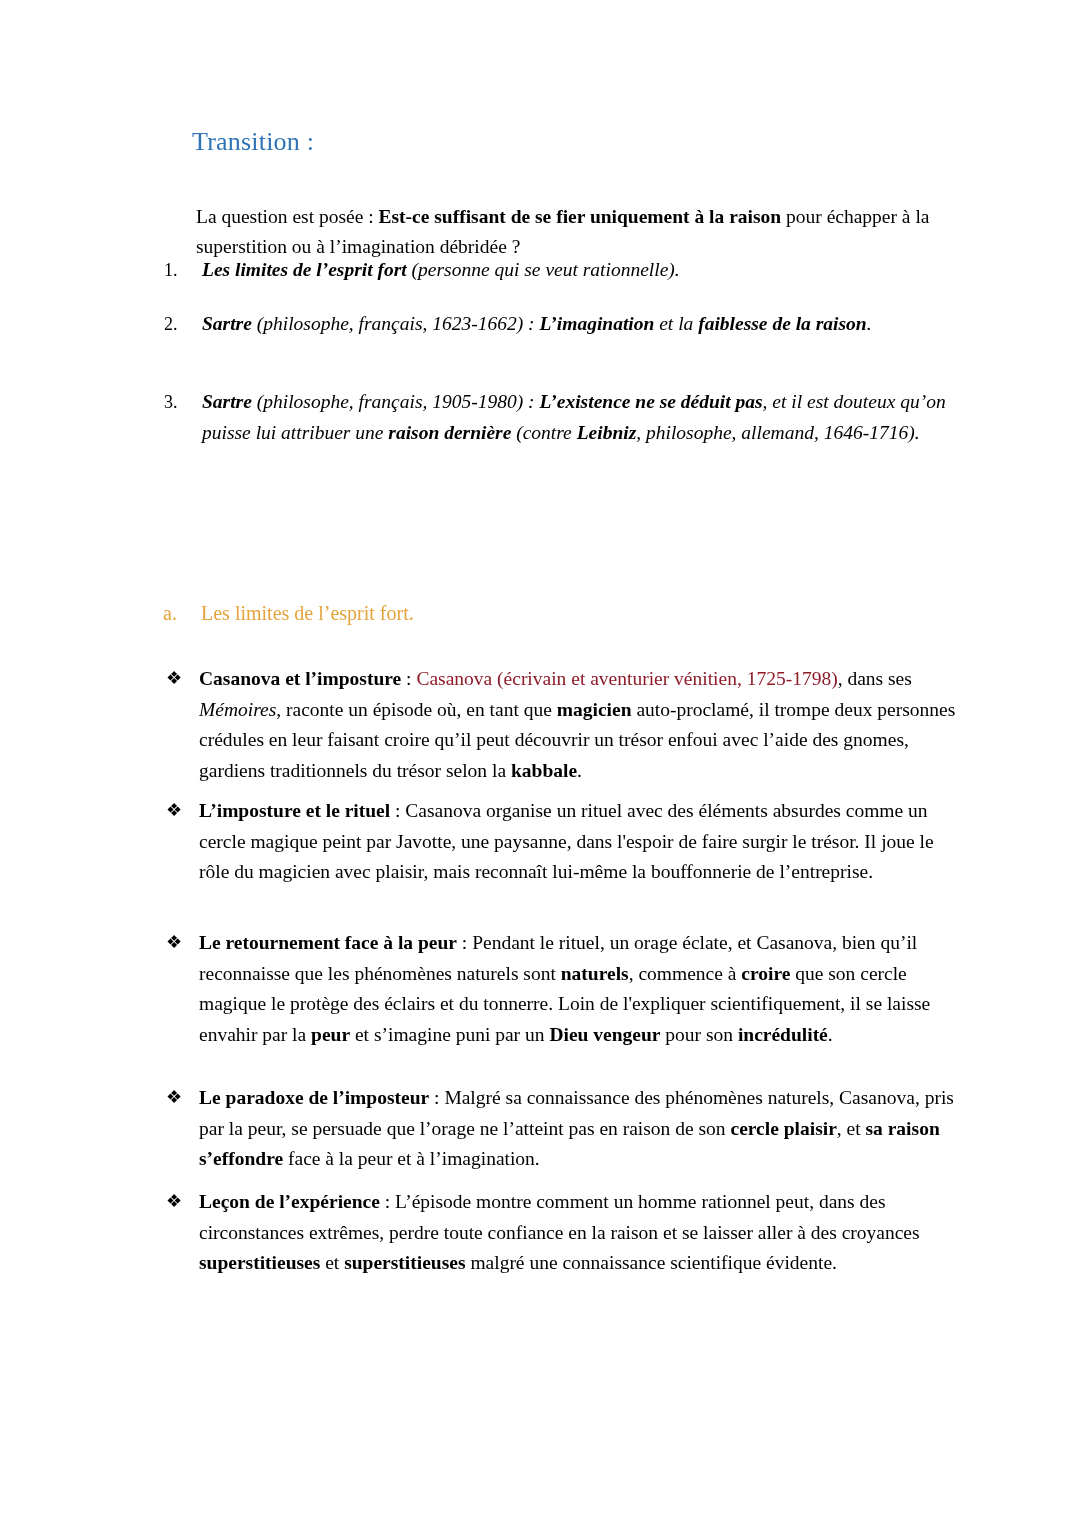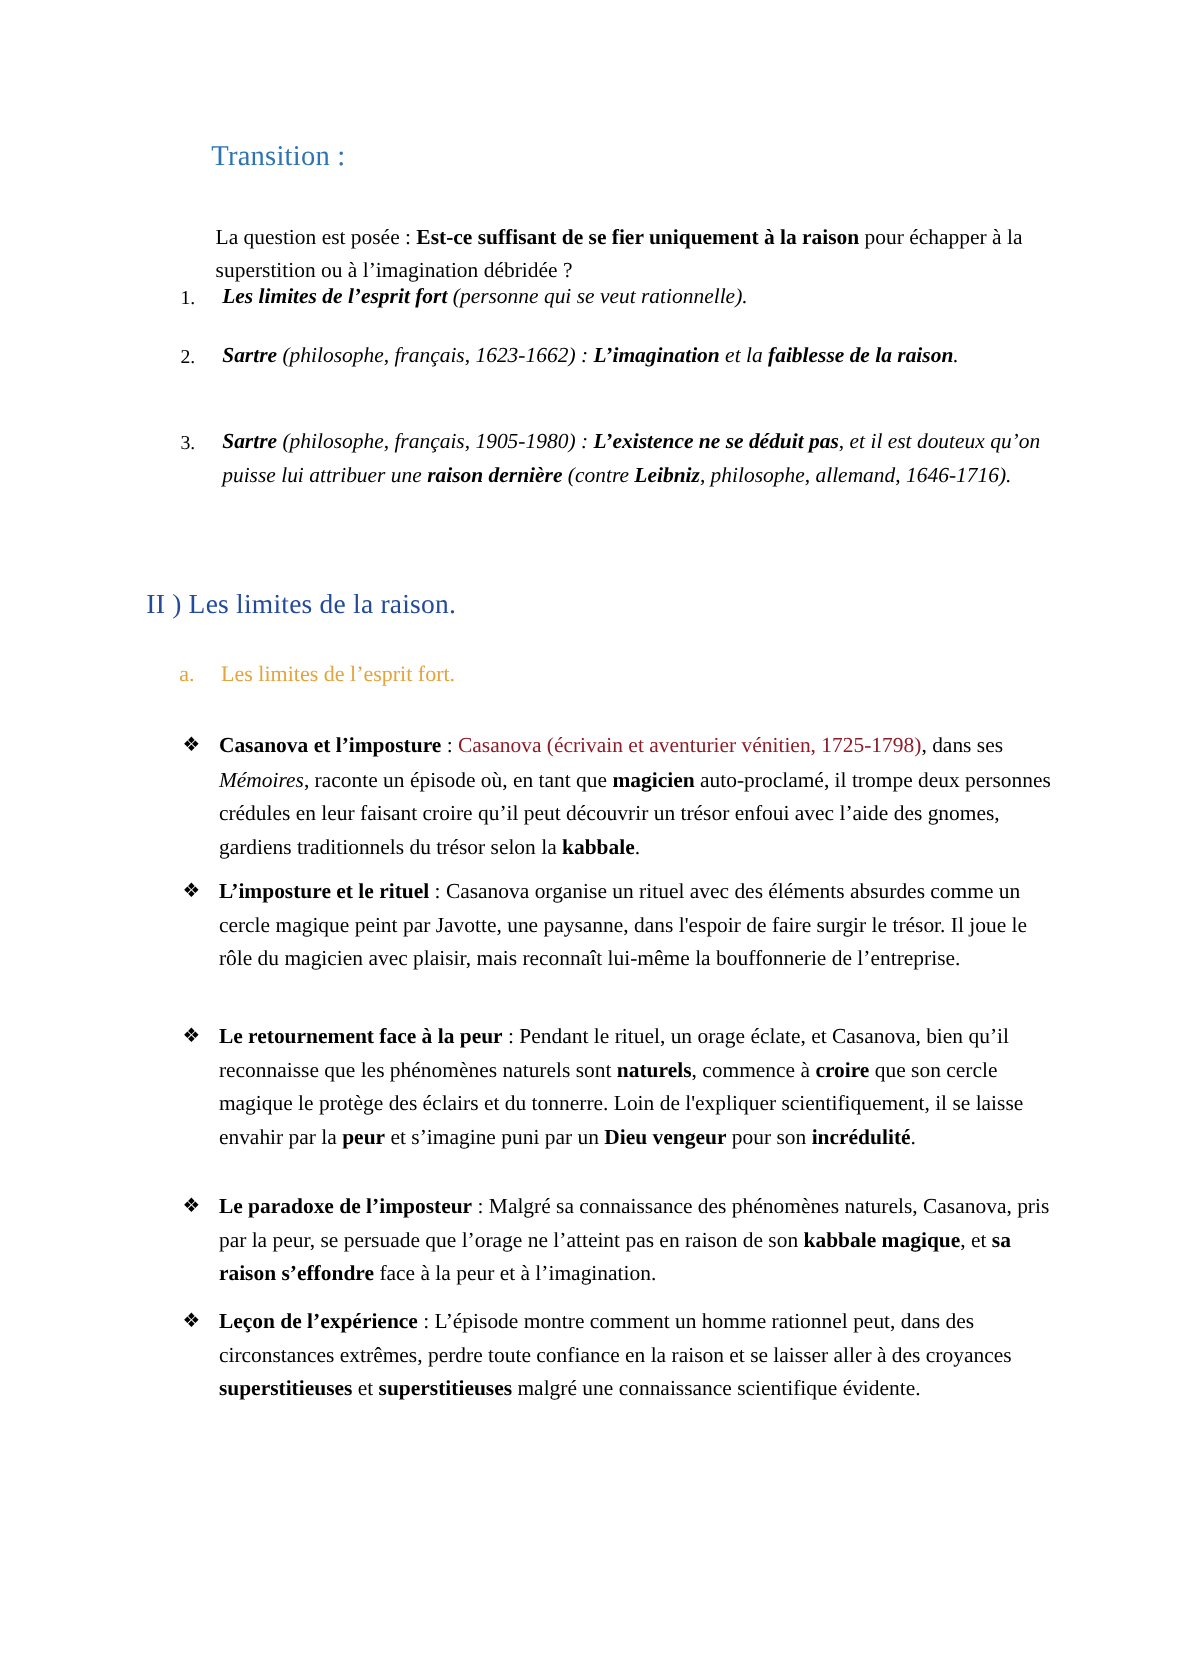--- a/index.html
+++ b/index.html
@@ -159,21 +159,20 @@
   <div class="ol-item ol2">
     <span class="num">2.</span>
     <span class="txt"><b>Sartre</b><span> (philosophe, français, 1623-1662) : </span><b>L’imagination</b><span> et la </span><b>faiblesse de la raison</b><span>.</span></span>
   </div>
 
   <div class="ol-item ol3">
     <span class="num">3.</span>
     <span class="txt"><b>Sartre</b><span> (philosophe, français, 1905-1980) : </span><b>L’existence ne se déduit pas</b><span>, et il est douteux qu’on puisse lui attribuer une </span><b>raison dernière</b><span> (contre </span><b>Leibniz</b><span>, philosophe, allemand, 1646-1716).</span></span>
   </div>
 
-  <div class="h-section">II ) Les limites de la raison.</div>
 
   <div class="h-sub">
     <span class="marker">a.</span><span>Les limites de l’esprit fort.</span>
   </div>
 
   <div class="bullet-item b1">
     <span class="glyph">❖</span>
     <span class="txt"><b>Casanova et l’imposture</b><span> : </span><span class="red">Casanova (écrivain et aventurier vénitien, 1725-1798)</span><span>, dans ses </span><span class="it">Mémoires</span><span>, raconte un épisode où, en tant que </span><b>magicien</b><span> auto-proclamé, il trompe deux personnes crédules en leur faisant croire qu’il peut découvrir un trésor enfoui avec l’aide des gnomes, gardiens traditionnels du trésor selon la </span><b>kabbale</b><span>.</span></span>
   </div>
 
@@ -182,21 +181,21 @@
     <span class="txt"><b>L’imposture et le rituel</b><span> : </span><span>Casanova organise un rituel avec des éléments absurdes comme un cercle magique peint par Javotte, une paysanne, dans l'espoir de faire surgir le trésor. Il joue le rôle du magicien avec plaisir, mais reconnaît lui-même la bouffonnerie de l’entreprise.</span></span>
   </div>
 
   <div class="bullet-item b3">
     <span class="glyph">❖</span>
     <span class="txt"><b>Le retournement face à la peur</b><span> : </span><span>Pendant le rituel, un orage éclate, et Casanova, bien qu’il reconnaisse que les phénomènes naturels sont </span><b>naturels</b><span>, commence à </span><b>croire</b><span> que son cercle magique le protège des éclairs et du tonnerre. Loin de l'expliquer scientifiquement, il se laisse envahir par la </span><b>peur</b><span> et s’imagine puni par un </span><b>Dieu vengeur</b><span> pour son </span><b>incrédulité</b><span>.</span></span>
   </div>
 
   <div class="bullet-item b4">
     <span class="glyph">❖</span>
-    <span class="txt"><b>Le paradoxe de l’imposteur</b><span> : </span><span>Malgré sa connaissance des phénomènes naturels, Casanova, pris par la peur, se persuade que l’orage ne l’atteint pas en raison de son </span><b>kabbale magique</b><span>, et </span><b>sa raison s’effondre</b><span> face à la peur et à l’imagination.</span></span>
+    <span class="txt"><b>Le paradoxe de l’imposteur</b><span> : </span><span>Malgré sa connaissance des phénomènes naturels, Casanova, pris par la peur, se persuade que l’orage ne l’atteint pas en raison de son </span><b>cercle plaisir</b><span>, et </span><b>sa raison s’effondre</b><span> face à la peur et à l’imagination.</span></span>
   </div>
 
   <div class="bullet-item b5">
     <span class="glyph">❖</span>
     <span class="txt"><b>Leçon de l’expérience</b><span> : </span><span>L’épisode montre comment un homme rationnel peut, dans des circonstances extrêmes, perdre toute confiance en la raison et se laisser aller à des croyances </span><b>superstitieuses</b><span> et </span><b>superstitieuses</b><span> malgré une connaissance scientifique évidente.</span></span>
   </div>
 
 
 </div>
 

